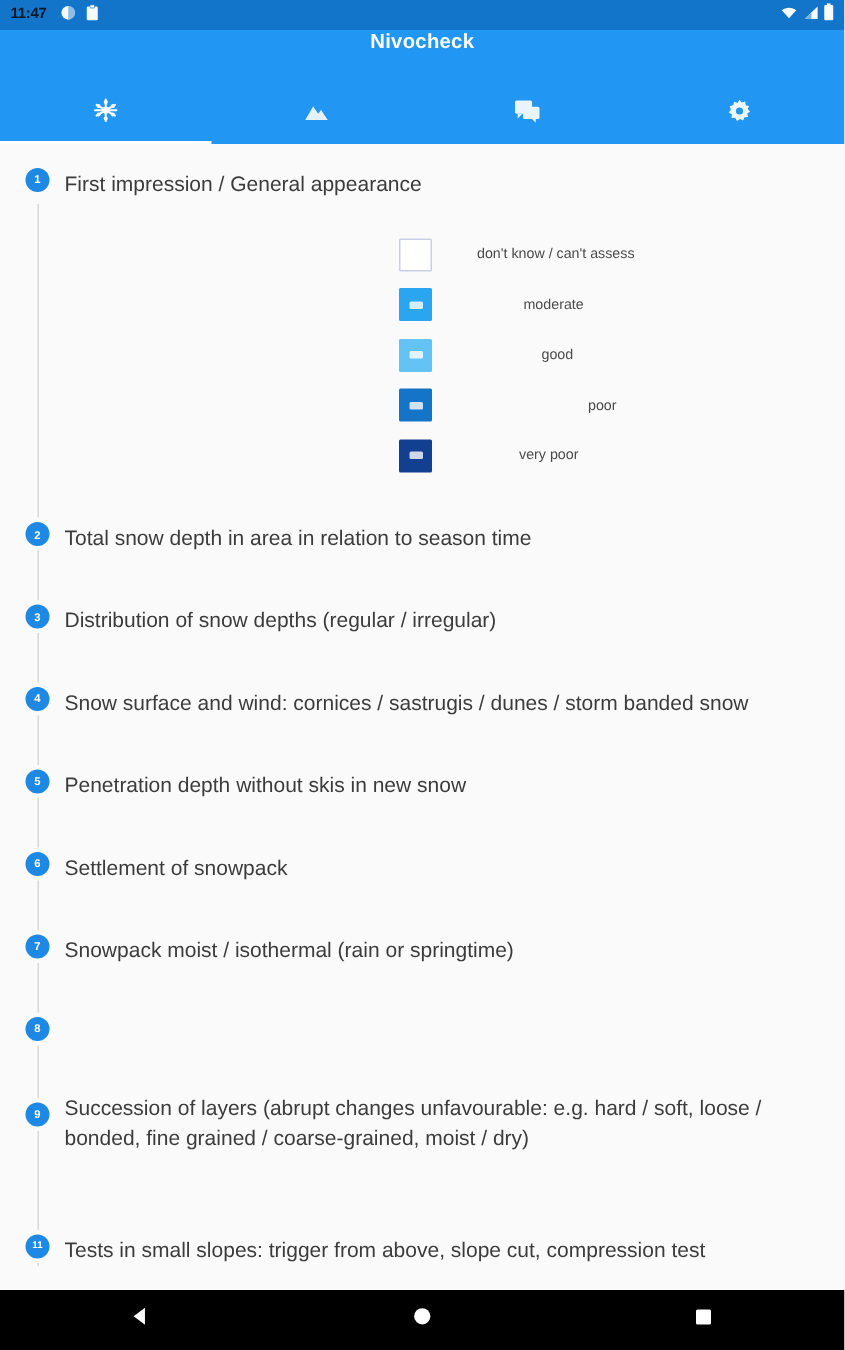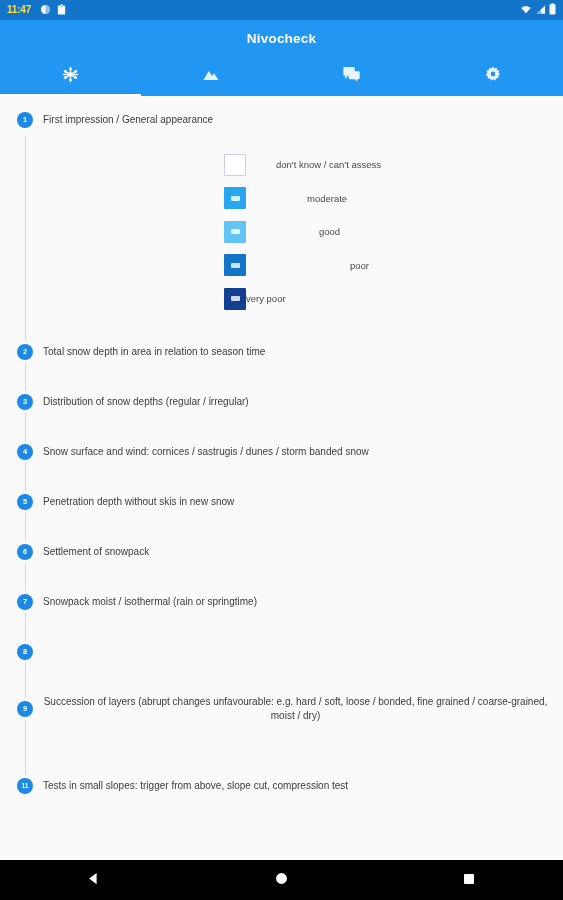--- a/index.html
+++ b/index.html
@@ -16,21 +16,21 @@
     height: 900px;
     display: flex;
     flex-direction: column;
     background: #fafafa;
   }
 
   
   .statusbar {
     height: 20px;
     background: #1275c9;
-    color: #fde047;
+    color: #0f172a;
     display: flex;
     align-items: center;
     padding: 0 7px;
     flex: 0 0 auto;
   }
   .sb-time {
     font-size: 10px;
     font-weight: bold;
     letter-spacing: -0.2px;
     line-height: 20px;
@@ -50,21 +50,21 @@
   .sb-ic { display: block; opacity: 0.97; }
 
   
   .appbar {
     background: #2196f3;
     flex: 0 0 auto;
   }
   .appbar-title-row {
     height: 36px;
     display: flex;
-    align-items: center;
+    align-items: flex-start;
     justify-content: center;
   }
   .appbar-title {
     color: #ffffff;
     font-size: 13.5px;
     font-weight: bold;
     letter-spacing: 0.2px;
   }
   .tabbar {
     height: 40px;
@@ -127,38 +127,38 @@
     font-size: 7.5px;
     font-weight: bold;
     display: flex;
     align-items: center;
     justify-content: center;
     line-height: 1;
     box-shadow: 0 0 0 3px #fafafa;
   }
   .item-text {
     margin-left: 10px;
-    font-size: 10px;
+    font-size: 14px;
     color: #3c3c3c;
     line-height: 1.42;
     padding-top: 1px;
     max-width: 505px;
-    text-align: center;
   }
   .item-gap { height: 34px; }
 
   
   .options {
     margin: 20px 0 0 0;
     padding-left: 0;
   }
   .option-row {
     display: flex;
     align-items: center;
     height: 33.5px;
+    padding-left: 42px;
   }
   .opt-box {
     width: 22px;
     height: 22px;
     margin-left: 224px;
     flex: 0 0 auto;
     display: flex;
     align-items: center;
     justify-content: center;
     border-radius: 1px;
@@ -328,21 +328,21 @@
           <span class="opt-box" style="background:#1475c8">
             <span class="opt-glyph"></span>
           </span>
           <span class="opt-label" style="margin-left:104px">poor</span>
         </div>
 
         <div class="option-row">
           <span class="opt-box" style="background:#123f8f">
             <span class="opt-glyph"></span>
           </span>
-          <span class="opt-label" style="">very poor</span>
+          <span class="opt-label" style="margin-left:58px">very poor</span>
         </div>
 
       </div>
 
       <div style="height:28px"></div>
 
       <div class="item">
         <span class="badge">2</span>
         <span class="item-text">Total snow depth in area in relation to season time</span>
       </div>

